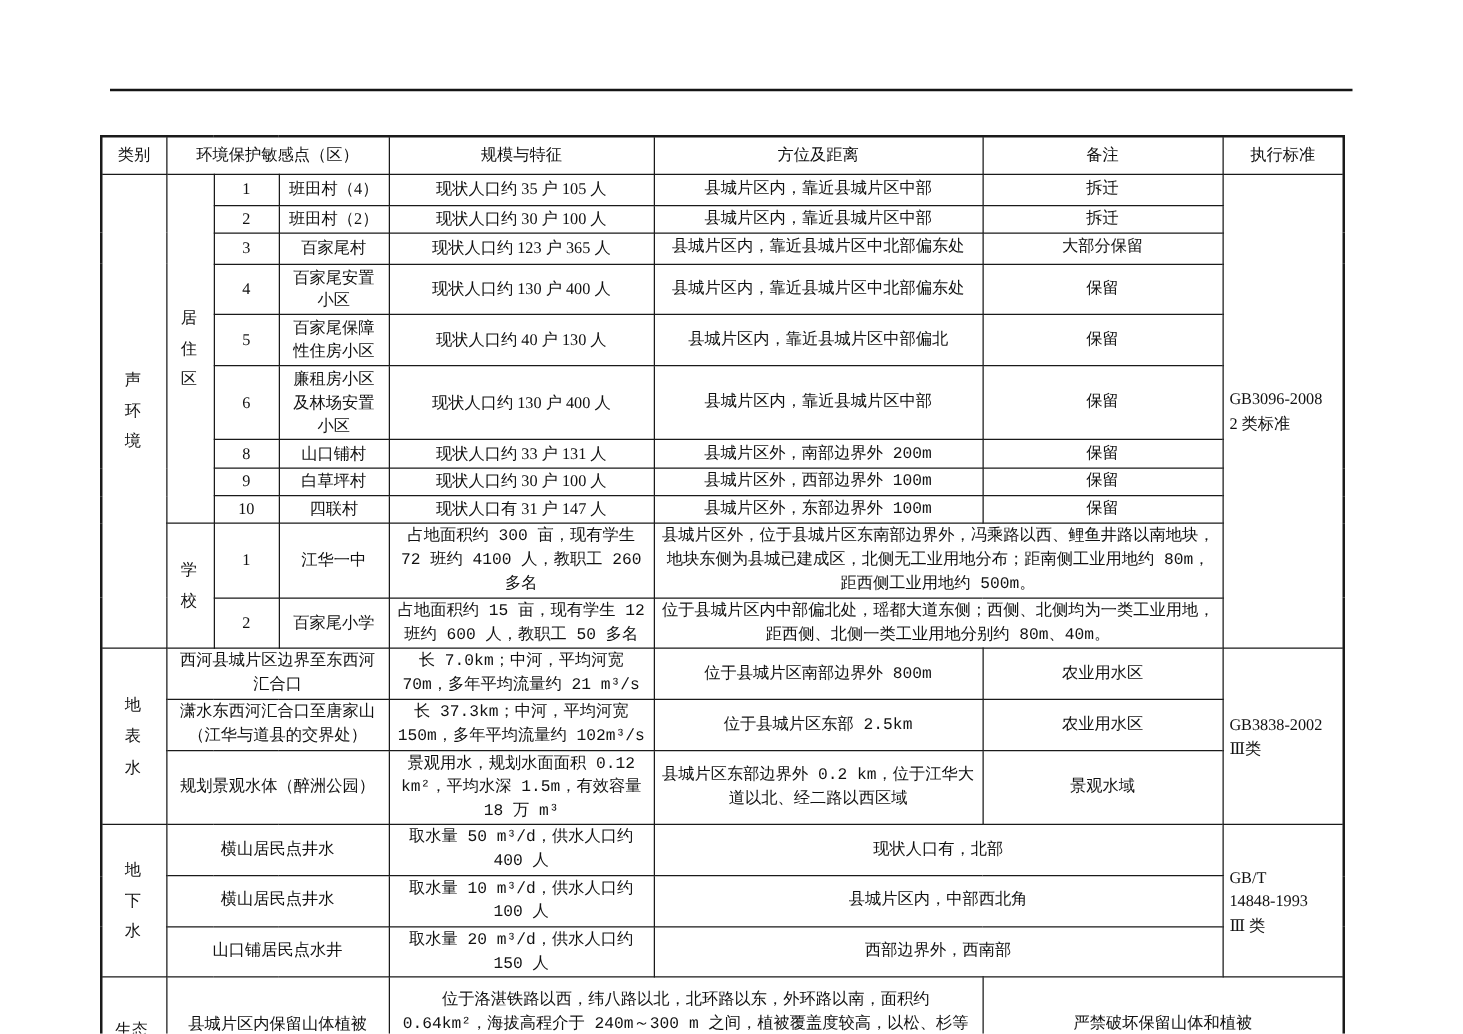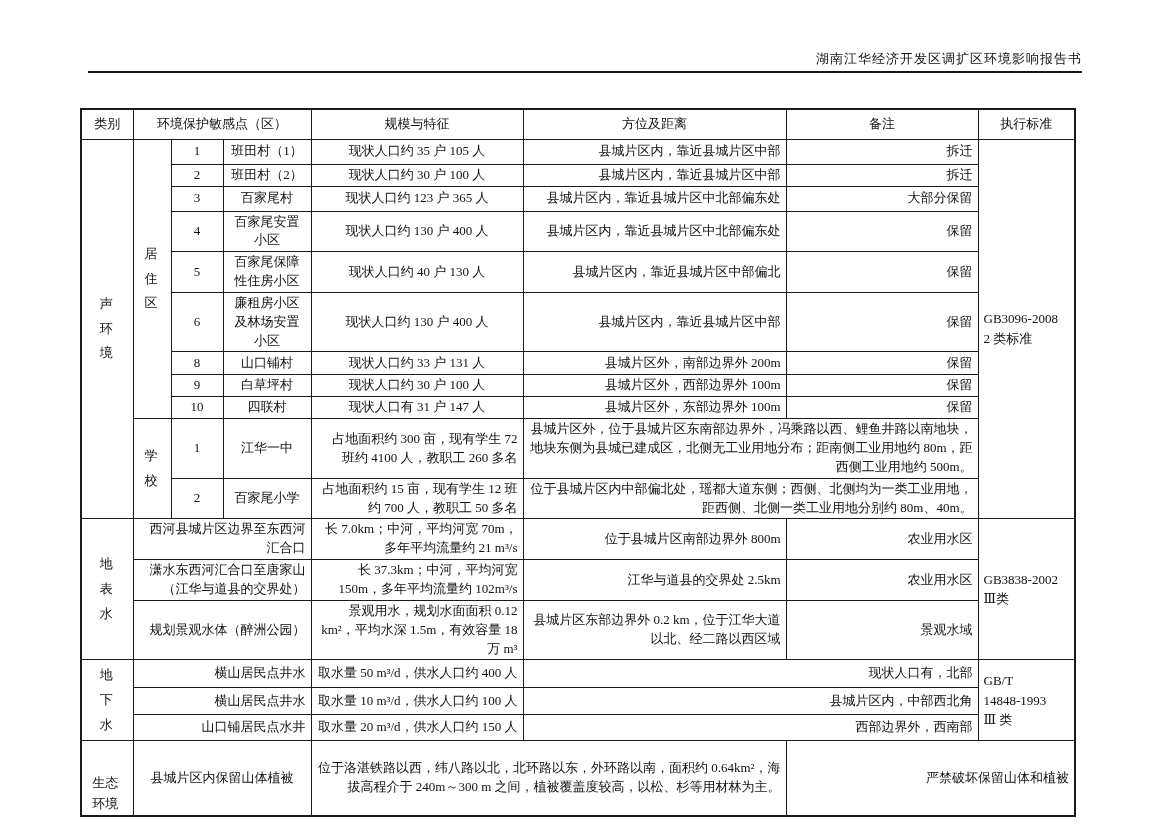--- a/index.html
+++ b/index.html
@@ -19,38 +19,37 @@
     position:absolute;top:108px;left:80px;width:994px;
     border-collapse:collapse;table-layout:fixed;
     font-size:13px;border:2px solid #1a1a1a;
   }
   .report-table th,.report-table td{
     border:1px solid #1a1a1a;padding:1px 5px;vertical-align:middle;
     line-height:1.45;overflow:hidden;
   }
   .report-table th{font-weight:normal;text-align:center;}
   td.c{text-align:center;}
-  td.l{text-align:right;}
+  td.l{text-align:center;font-family:Liberation Mono, monospace;}
   td.vt{text-align:center;}
   .vlabel{
     display:inline-block;width:1.15em;word-break:break-all;
     line-height:1.9;text-align:left;
   }
   .vlabel.wide{width:2.3em;line-height:1.55;margin-top:31px;}
   td.pre{white-space:pre-line;line-height:1.5;}
   .page-number{
     position:absolute;top:748px;left:88px;width:994px;text-align:center;font-size:13px;
   }
 </style>
 </head>
 <body>
 
 <div class="page">
 
-  <div class="running-title">湖南江华经济开发区调扩区环境影响报告书</div>
   <div class="header-rule"></div>
 
   <table class="report-table">
     <colgroup>
       <col style="width:52px">
         <col style="width:38px">
         <col style="width:52px">
         <col style="width:88px">
       <col style="width:212px">
         <col style="width:263px">
@@ -65,21 +64,21 @@
       <th>规模与特征</th>
       <th>方位及距离</th>
       <th>备注</th>
       <th>执行标准</th>
     </tr>
 
     <tr style="height:25px">
       <td class="vt" rowspan="11"><span class="vlabel">声环境</span></td>
       <td class="vt" rowspan="9"><span class="vlabel">居住区</span></td>
       <td class="c">1</td>
-      <td class="c">班田村（1）</td>
+      <td class="c">班田村（4）</td>
       <td class="c">现状人口约 35 户 105 人</td>
       <td class="l">县城片区内，靠近县城片区中部</td>
       <td class="l">拆迁</td>
       <td class="pre" rowspan="11">GB3096-2008
 2 类标准</td>
     </tr>
     <tr style="height:22px">
       <td class="c">2</td>
       <td class="c">班田村（2）</td>
       <td class="c">现状人口约 30 户 100 人</td>
@@ -139,37 +138,37 @@
     <tr style="height:54px">
       <td class="vt" rowspan="2"><span class="vlabel">学校</span></td>
       <td class="c">1</td>
       <td class="c">江华一中</td>
       <td class="l">占地面积约 300 亩，现有学生 72 班约 4100 人，教职工 260 多名</td>
       <td class="l" colspan="2">县城片区外，位于县城片区东南部边界外，冯乘路以西、鲤鱼井路以南地块，地块东侧为县城已建成区，北侧无工业用地分布；距南侧工业用地约 80m，距西侧工业用地约 500m。</td>
     </tr>
     <tr style="height:40px">
       <td class="c">2</td>
       <td class="c">百家尾小学</td>
-      <td class="l">占地面积约 15 亩，现有学生 12 班约 700 人，教职工 50 多名</td>
+      <td class="l">占地面积约 15 亩，现有学生 12 班约 600 人，教职工 50 多名</td>
       <td class="l" colspan="2">位于县城片区内中部偏北处，瑶都大道东侧；西侧、北侧均为一类工业用地，距西侧、北侧一类工业用地分别约 80m、40m。</td>
     </tr>
 
     <tr style="height:40px">
       <td class="vt" rowspan="3"><span class="vlabel">地表水</span></td>
       <td class="l" colspan="3">西河县城片区边界至东西河汇合口</td>
       <td class="l">长 7.0km；中河，平均河宽 70m，多年平均流量约 21 m³/s</td>
       <td class="l">位于县城片区南部边界外 800m</td>
       <td class="l">农业用水区</td>
       <td class="pre" rowspan="3">GB3838-2002
 Ⅲ类</td>
     </tr>
     <tr style="height:38px">
       <td class="l" colspan="3">潇水东西河汇合口至唐家山（江华与道县的交界处）</td>
       <td class="l">长 37.3km；中河，平均河宽 150m，多年平均流量约 102m³/s</td>
-      <td class="l">江华与道县的交界处 2.5km</td>
+      <td class="l">位于县城片区东部 2.5km</td>
       <td class="l">农业用水区</td>
     </tr>
     <tr style="height:49px">
       <td class="l" colspan="3">规划景观水体（醉洲公园）</td>
       <td class="l">景观用水，规划水面面积 0.12 km²，平均水深 1.5m，有效容量 18 万 m³</td>
       <td class="l">县城片区东部边界外 0.2 km，位于江华大道以北、经二路以西区域</td>
       <td class="l">景观水域</td>
     </tr>
 
     <tr style="height:28px">

